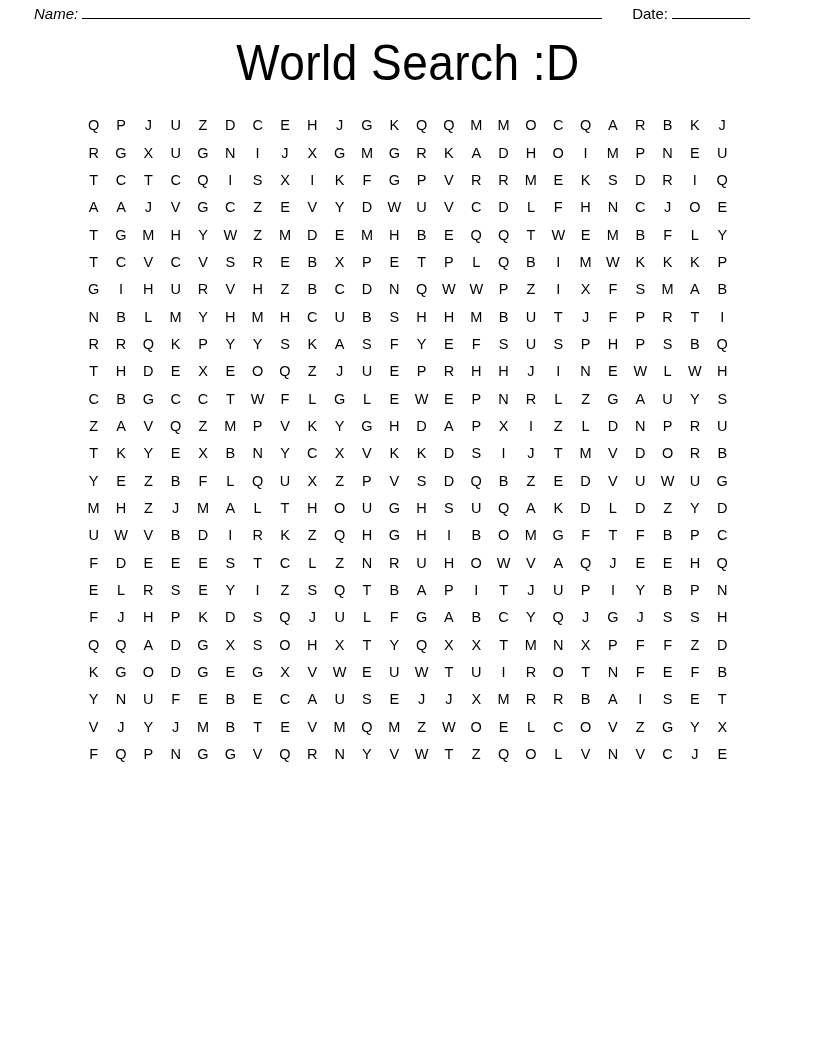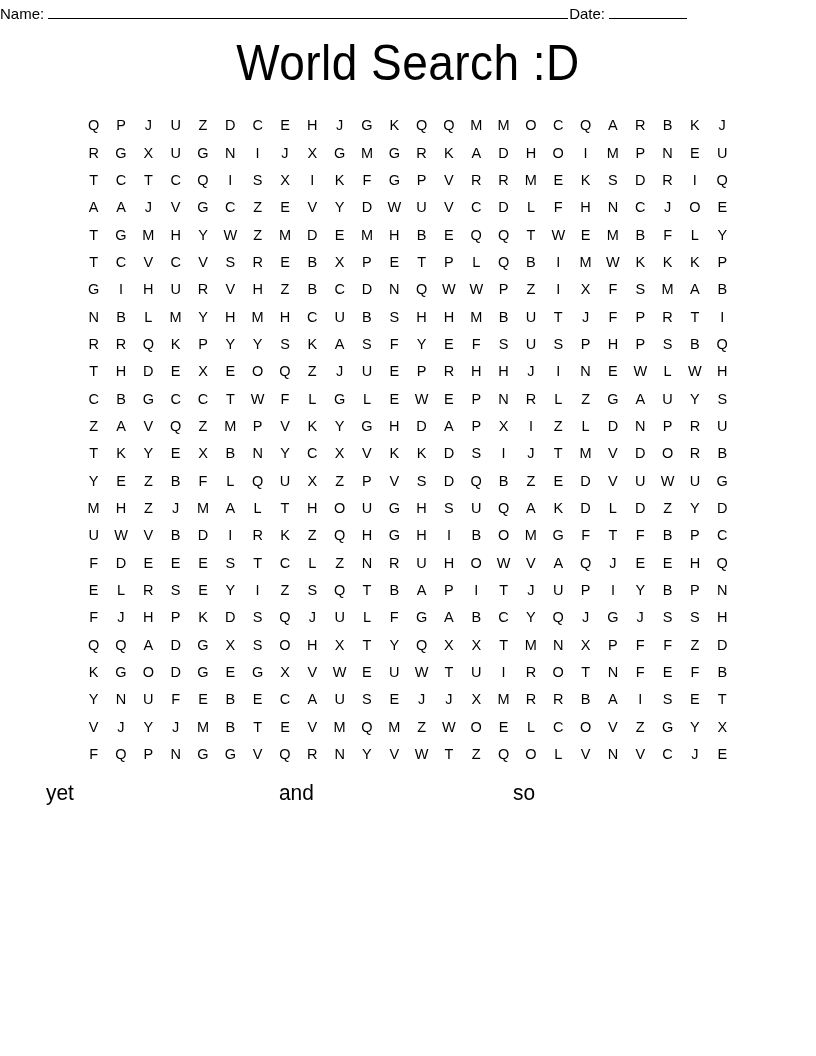--- a/index.html
+++ b/index.html
@@ -24,25 +24,27 @@
     width: 816px;
     height: 26px;
     display: flex;
     align-items: baseline;
     padding-top: 6px;
     box-sizing: border-box;
   }
   .name-block {
     display: flex;
     align-items: baseline;
+    margin-left: 34px;
+    font-style: italic;
   }
   .date-block {
     display: flex;
     align-items: baseline;
-    margin-left: 1px;
+    margin-left: 30px;
   }
   .field-label {
     font-size: 15px;
     line-height: 15px;
     letter-spacing: 0px;
     white-space: nowrap;
   }
   .field-rule {
     display: inline-block;
     border-bottom: 1px solid #000;
@@ -750,18 +752,13 @@
       <div class="grid-cell">V</div>
       <div class="grid-cell">N</div>
       <div class="grid-cell">V</div>
       <div class="grid-cell">C</div>
       <div class="grid-cell">J</div>
       <div class="grid-cell">E</div>
     </div>
   </div>
 
 <div class="word-list" id="word-list">
-    <div class="word-row">
-      <div class="word-cell">yet</div>
-      <div class="word-cell">and</div>
-      <div class="word-cell">so</div>
-    </div>
   </div>
 
 </body></html>

